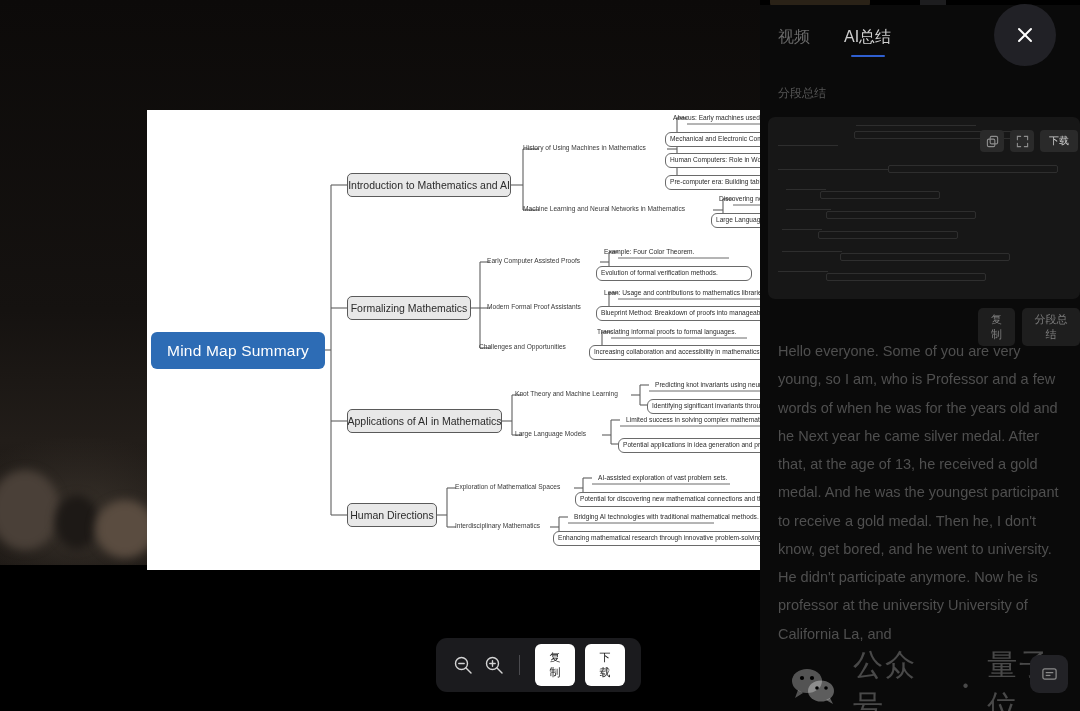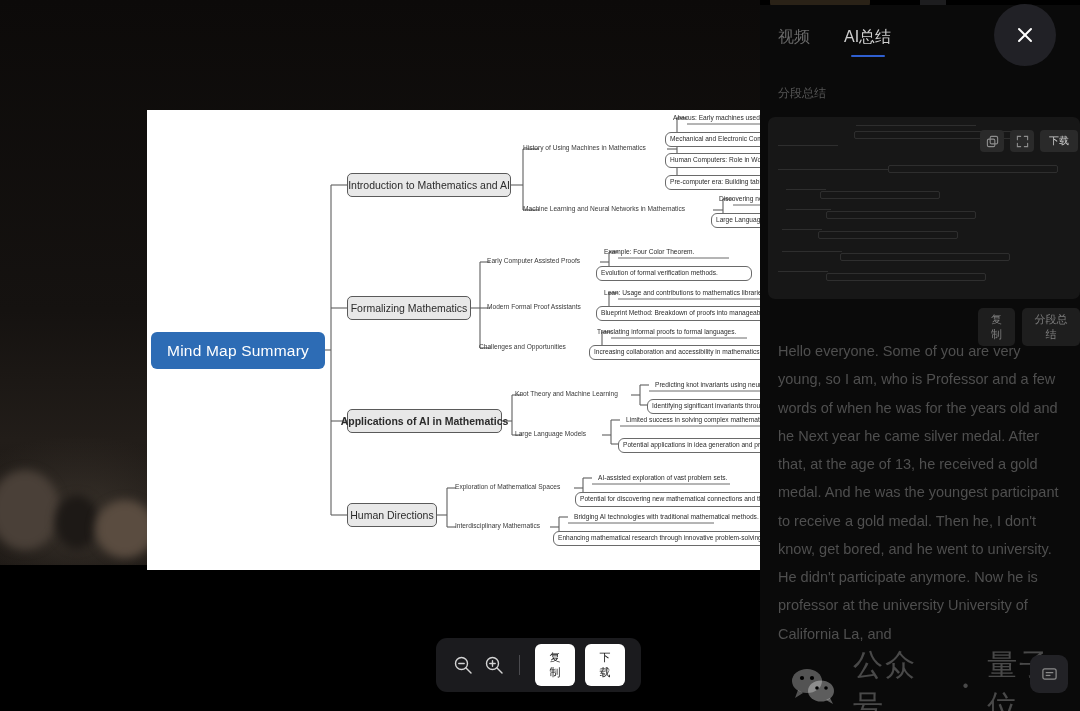--- a/index.html
+++ b/index.html
@@ -302,21 +302,21 @@
     <div class="node lvl1" style="left:200px;top:63px;width:164px;height:24px;">
       <span>Introduction to Mathematics and AI</span>
     </div>
 
     <div class="node root" style="left:5px;top:223px;width:172px;height:35px;">
       <span>Mind Map Summary</span>
     </div>
     <div class="node lvl1" style="left:200px;top:186px;width:124px;height:24px;">
       <span>Formalizing Mathematics</span>
     </div>
-    <div class="node lvl1" style="left:200px;top:299px;width:155px;height:24px;font-weight:bold;">
+    <div class="node lvl1" style="left:200px;top:299px;width:155px;height:24px;">
       <span>Applications of AI in Mathematics</span>
     </div>
     <div class="node lvl1" style="left:200px;top:393px;width:90px;height:24px;">
       <span>Human Directions</span>
     </div>
 
     <div class="node lvl2" style="left:376px;top:32px;width:150px;height:13px;">
       <span>History of Using Machines in Mathematics</span>
     </div>
     <div class="node lvl2" style="left:376px;top:93px;width:192px;height:13px;">

